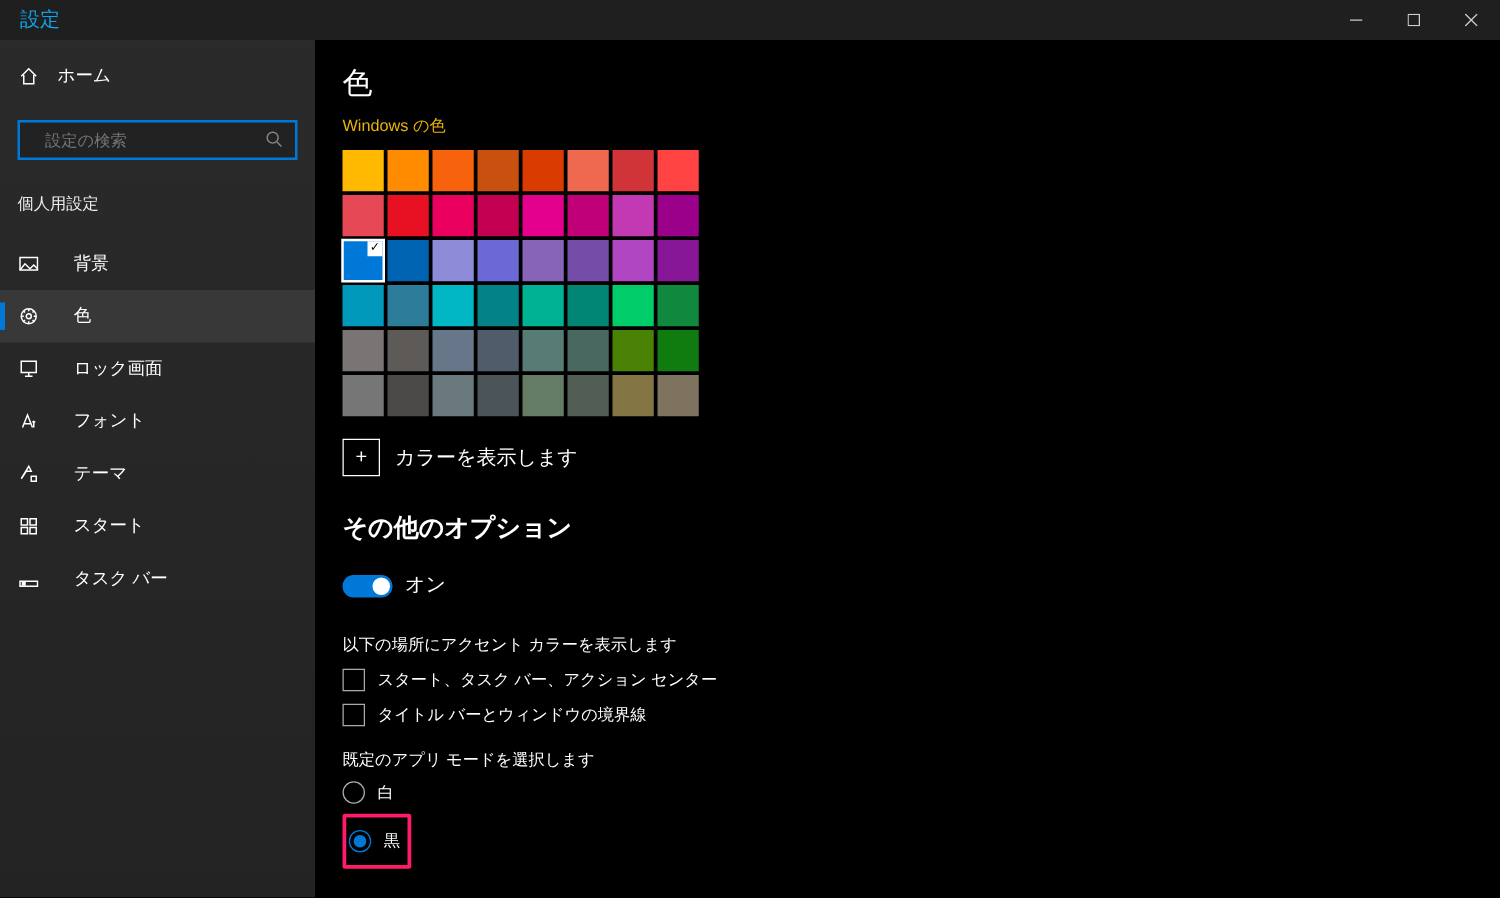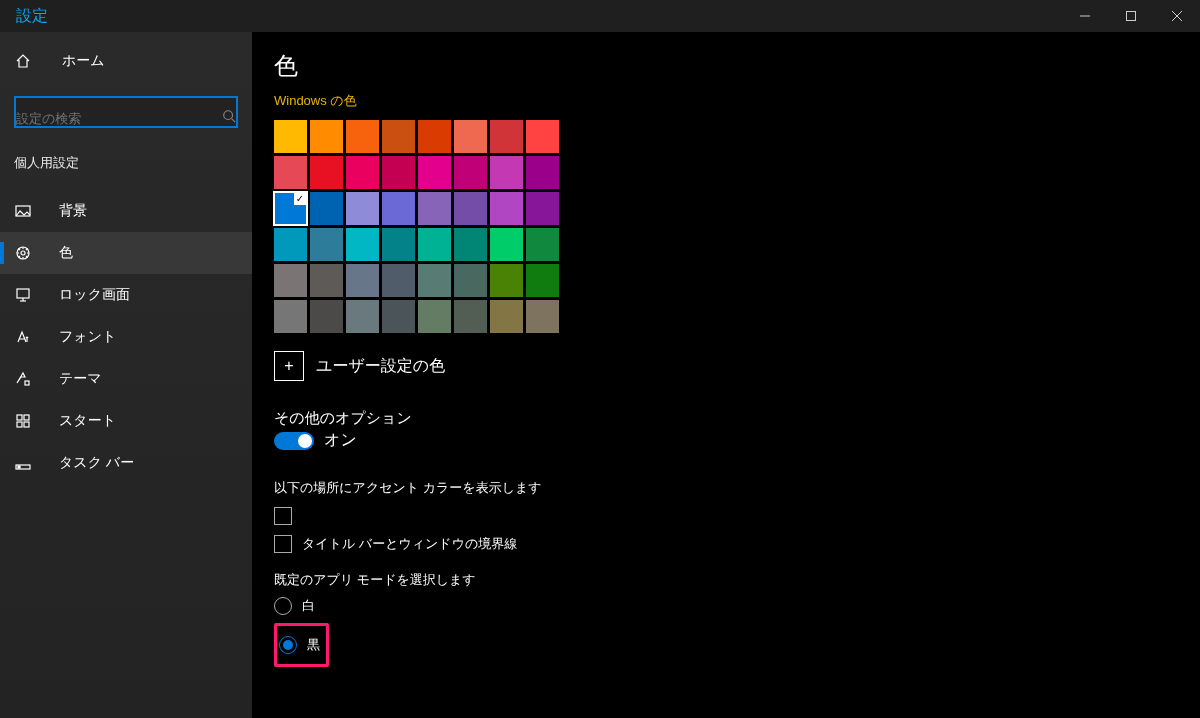--- a/index.html
+++ b/index.html
@@ -3,40 +3,40 @@
 <meta charset="utf-8">
 <style>
   * { box-sizing: border-box; margin: 0; padding: 0; font-family: "Segoe UI", "Yu Gothic UI", Meiryo, sans-serif; }
   body { background: #000; color: #fff; width: 1200px; height: 718px; overflow: hidden; }
   .titlebar { display: flex; align-items: center; height: 32px; background: #1f1f1f; }
   .titlebar .title { padding-left: 16px; font-size: 16px; color: #0ea5e9; flex: 1; }
   .titlebar .wc { width: 46px; height: 32px; display: flex; align-items: center; justify-content: center; color: #ccc; font-size: 12px; }
   .titlebar .wc svg { stroke: #ccc; }
   .main { display: flex; height: calc(718px - 32px); }
   .sidebar { width: 252px; background: linear-gradient(to bottom, #2a2a2a, #232323); padding-top: 10px; }
-  .home { display: flex; align-items: center; padding: 10px 14px; font-size: 14px; margin-bottom: 8px; gap: 16px; }
+  .home { display: flex; align-items: center; padding: 10px 14px; font-size: 14px; margin-bottom: 8px; }
   .home .icon { width: 18px; margin-right: 14px; display: flex; align-items: center; justify-content: center; }
-  .search { margin: 16px 14px 18px 14px; height: 32px; background: #222; border: 2px solid #0078d7; display: flex; align-items: flex-end; padding: 0 0; }
+  .search { margin: 16px 14px 18px 14px; height: 32px; background: #222; border: 2px solid #0078d7; display: flex; align-items: center; padding: 0 20px; }
   .search input { flex: 1; background: transparent; border: 0; outline: 0; color: #bbb; font-size: 13px; }
   .search .sicon { color: #888; font-size: 12px; }
   .cat { padding: 8px 14px; font-size: 13px; color: #eee; margin-bottom: 10px; }
   .nav-item { display: flex; align-items: center; padding: 12px 14px; font-size: 14px; color: #fff; position: relative; gap: 13px; }
   .nav-item.active { background: #383838; }
   .nav-item.active::before { content:""; position:absolute; left:0; top:10px; bottom:10px; width:4px; background:#0078d7; }
   .nav-item .icon { width: 18px; margin-right: 14px; display: flex; align-items: center; justify-content: center; color:#fff; }
   .content { flex: 1; background: #000; padding: 18px 22px; overflow-y: auto; }
   .content h1 { font-size: 24px; font-weight: 400; margin-bottom: 10px; }
   .subhdr { font-size: 13px; color: #eab308; margin-bottom: 10px; }
   .swatches { display: grid; grid-template-columns: repeat(8, 33px); grid-auto-rows: 33px; gap: 3px; width: 285px; }
   .sw { width: 33px; height: 33px; position: relative; }
   .sw.selected { outline: 2px solid #fff; outline-offset: -1px; }
   .sw .chk { position: absolute; right: 1px; top: 1px; width: 12px; height: 12px; background: #fff; color: #000; font-size: 10px; line-height: 12px; text-align: center; }
   .custom { display: flex; align-items: center; margin-top: 18px; }
   .custom .plus { width: 30px; height: 30px; border: 1px solid #fff; display: flex; align-items: center; justify-content: center; font-size: 16px; margin-right: 12px; }
-  h2.sec { font-size: 15px; font-weight: 400; margin: 28px 0 2px; }
+  h2.sec { font-size: 20px; font-weight: 700; margin: 28px 0 22px; }
   .lbl { font-size: 13px; margin-bottom: 8px; }
   .toggle { display: flex; align-items: center; margin-bottom: 14px; }
   .toggle .sw-track { width: 40px; height: 18px; background: #0078d7; border-radius: 9px; position: relative; margin-right: 10px; }
   .toggle .sw-knob { position: absolute; right: 2px; top: 2px; width: 14px; height: 14px; border-radius: 50%; background: #fff; }
   .cb { display: flex; align-items: center; margin: 10px 0; font-size: 13px; }
   .cb .box { width: 18px; height: 18px; border: 1.5px solid #aaa; margin-right: 10px; }
   .radio { display: flex; align-items: center; margin: 8px 0; font-size: 13px; }
   .radio .r { width: 18px; height: 18px; border: 1.5px solid #aaa; border-radius: 50%; margin-right: 10px; position: relative; }
   .radio.selected .r { border-color: #0078d7; }
   .radio.selected .r::after { content:""; position:absolute; left:3px; top:3px; width:10px; height:10px; border-radius:50%; background:#0078d7; }
@@ -208,36 +208,37 @@
         <div class="sw" style="background: rgb(105, 121, 126);"></div>
         <div class="sw" style="background: rgb(74, 84, 89);"></div>
         <div class="sw" style="background: rgb(100, 124, 100);"></div>
         <div class="sw" style="background: rgb(82, 94, 84);"></div>
         <div class="sw" style="background: rgb(132, 117, 69);"></div>
         <div class="sw" style="background: rgb(126, 115, 95);"></div>
       </div>
 
     <div class="custom">
       <div class="plus">+</div>
-      <span>ユーザー設定の色</span>
+      <span>カラーを表示します</span>
     </div>
 
     <h2 class="sec">その他のオプション</h2>
 
     <div class="toggle">
       <div class="sw-track">
           <div class="sw-knob"></div>
         </div>
       <span>オン</span>
     </div>
 
     <div class="lbl" style="margin-top:28px">以下の場所にアクセント カラーを表示します</div>
     <div id="accent-cbs">
         <div class="cb">
           <div class="box"></div>
+          <span>スタート、タスク バー、アクション センター</span>
         </div>
         <div class="cb">
           <div class="box"></div>
           <span>タイトル バーとウィンドウの境界線</span>
         </div>
       </div>
 
     <div class="lbl" style="margin-top:18px">既定のアプリ モードを選択します</div>
     <div id="app-mode-radios"><div class="radio">
           <div class="r"></div>

